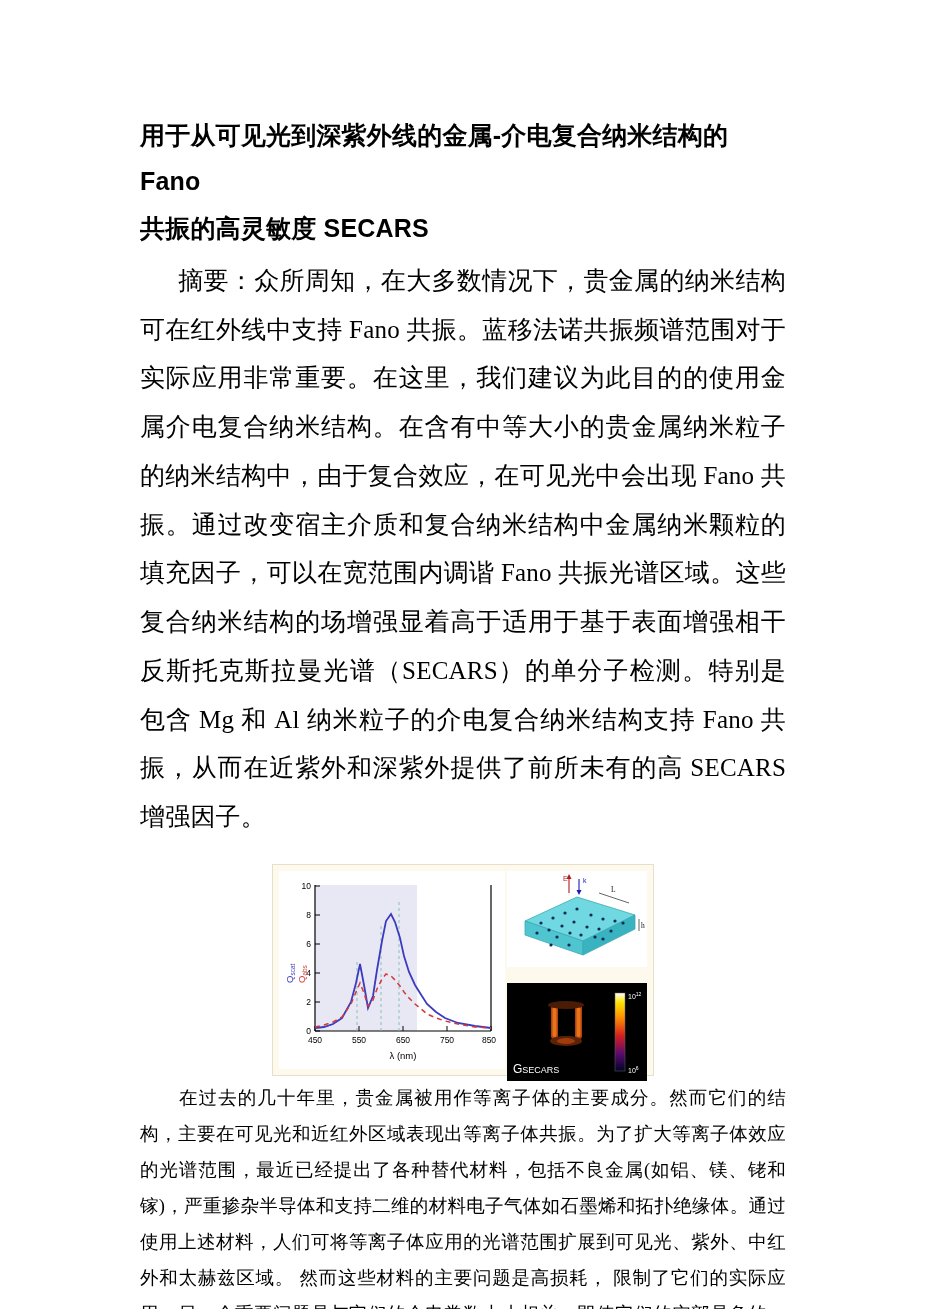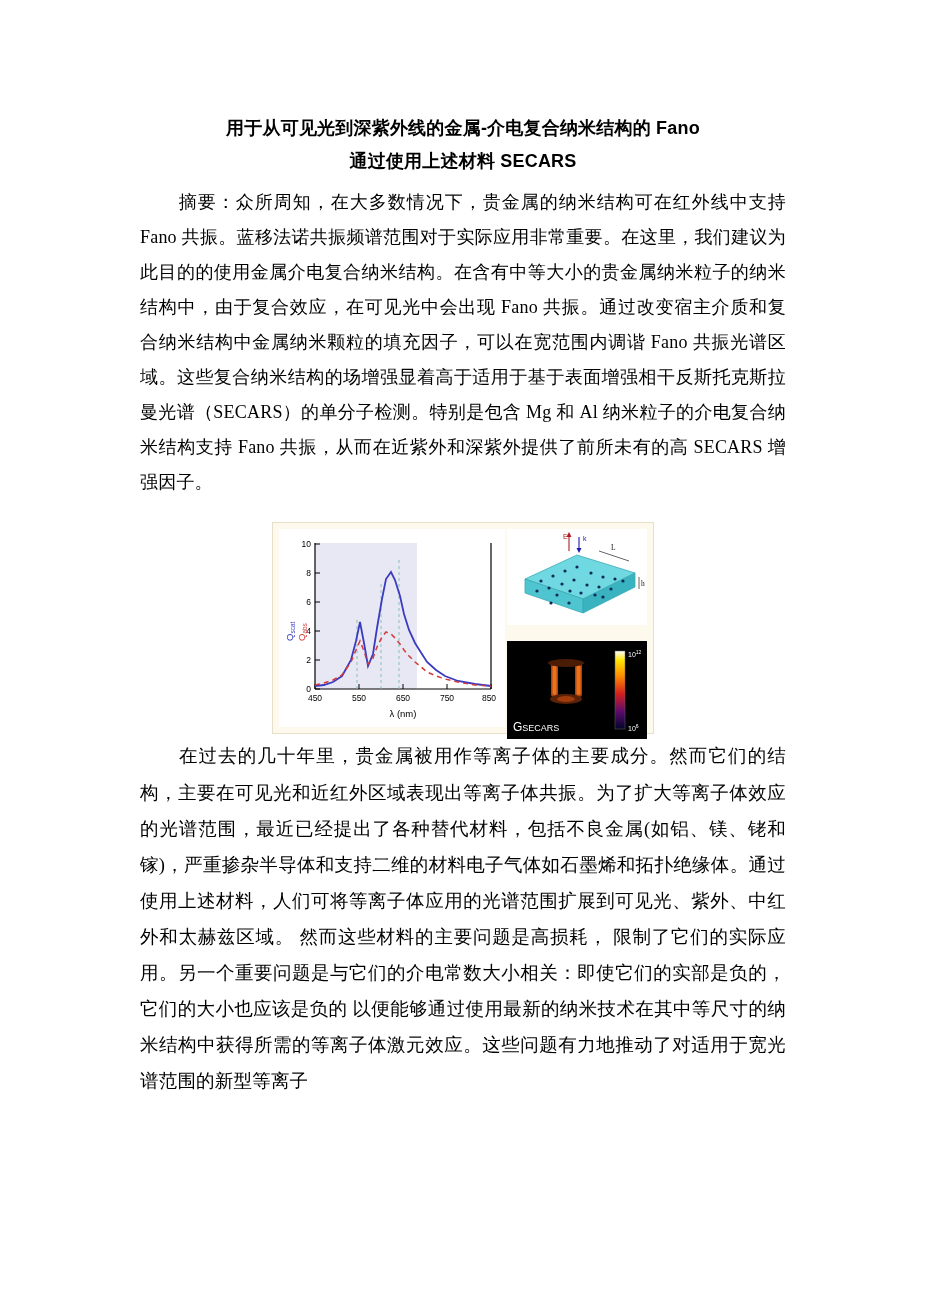--- a/index.html
+++ b/index.html
@@ -19,29 +19,28 @@
     position: absolute;
     left: 0; top: 0;
     width: 926px;
     height: 1309px;
     box-sizing: border-box;
     padding: 112px 140px 0 140px;
   }
   .doc-title {
     font-family: "Liberation Sans", sans-serif;
     font-weight: bold;
-    font-size: 18px;
+    font-size: 25px;
     line-height: 1.85;
-    text-align: center;
     margin: 0 0 6px 0;
     letter-spacing: 0.2px;
   }
   .abstract {
     font-family: "Liberation Serif", serif;
-    font-size: 18px;
+    font-size: 25px;
     line-height: 1.95;
     text-align: justify;
     text-justify: inter-ideograph;
     margin: 6px 0 0 0;
     letter-spacing: 0.2px;
   }
   .abstract .indent {
     display: inline-block;
     width: 38px;
   }
@@ -121,21 +120,21 @@
   }
   svg { display: block; }
 </style>
 </head>
 <body>
 
 <div class="page">
 
   <h1 class="doc-title">
     <span>用于从可见光到深紫外线的金属-介电复合纳米结构的 Fano</span><br>
-    <span>通过使用上述材料 SECARS</span>
+    <span>共振的高灵敏度 SECARS</span>
   </h1>
 
   <p class="abstract"><span class="indent"></span><span>摘要：众所周知，在大多数情况下，贵金属的纳米结构可在红外线中支持 Fano 共振。蓝移法诺共振频谱范围对于实际应用非常重要。在这里，我们建议为此目的的使用金属介电复合纳米结构。在含有中等大小的贵金属纳米粒子的纳米结构中，由于复合效应，在可见光中会出现 Fano 共振。通过改变宿主介质和复合纳米结构中金属纳米颗粒的填充因子，可以在宽范围内调谐 Fano 共振光谱区域。这些复合纳米结构的场增强显着高于适用于基于表面增强相干反斯托克斯拉曼光谱（SECARS）的单分子检测。特别是包含 Mg 和 Al 纳米粒子的介电复合纳米结构支持 Fano 共振，从而在近紫外和深紫外提供了前所未有的高 SECARS 增强因子。</span></p>
 
   <div class="figure-block">
     <div class="figure-frame">
       <div class="fig-inner">
 
         <div class="fig-left">
           <svg width="226" height="198" viewBox="0 0 226 198">

